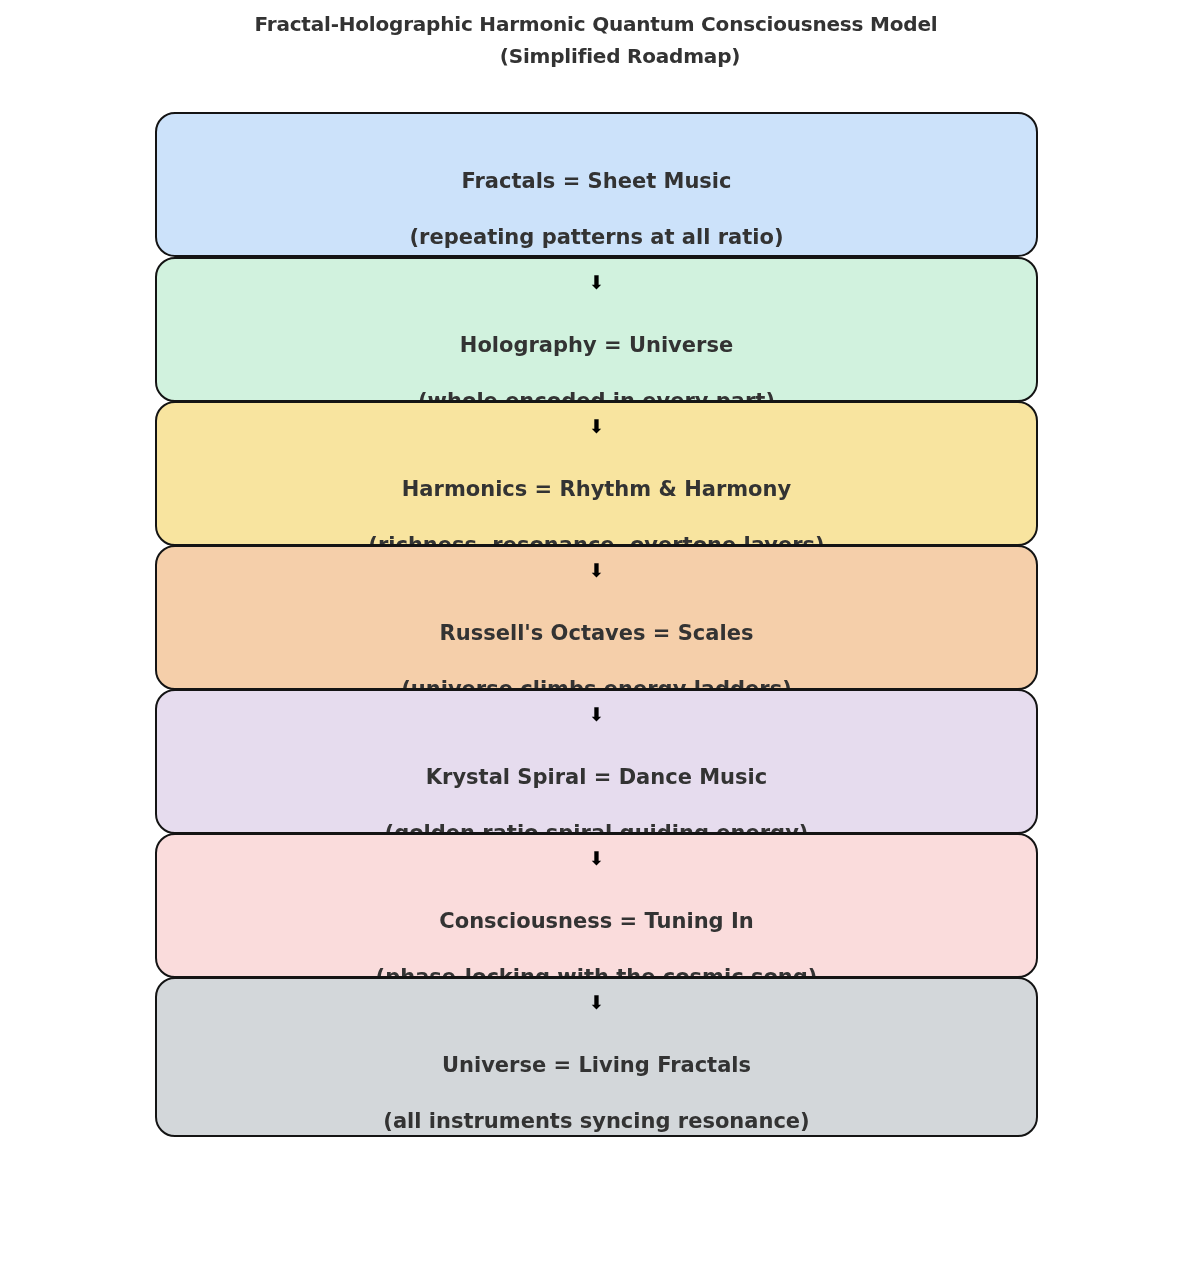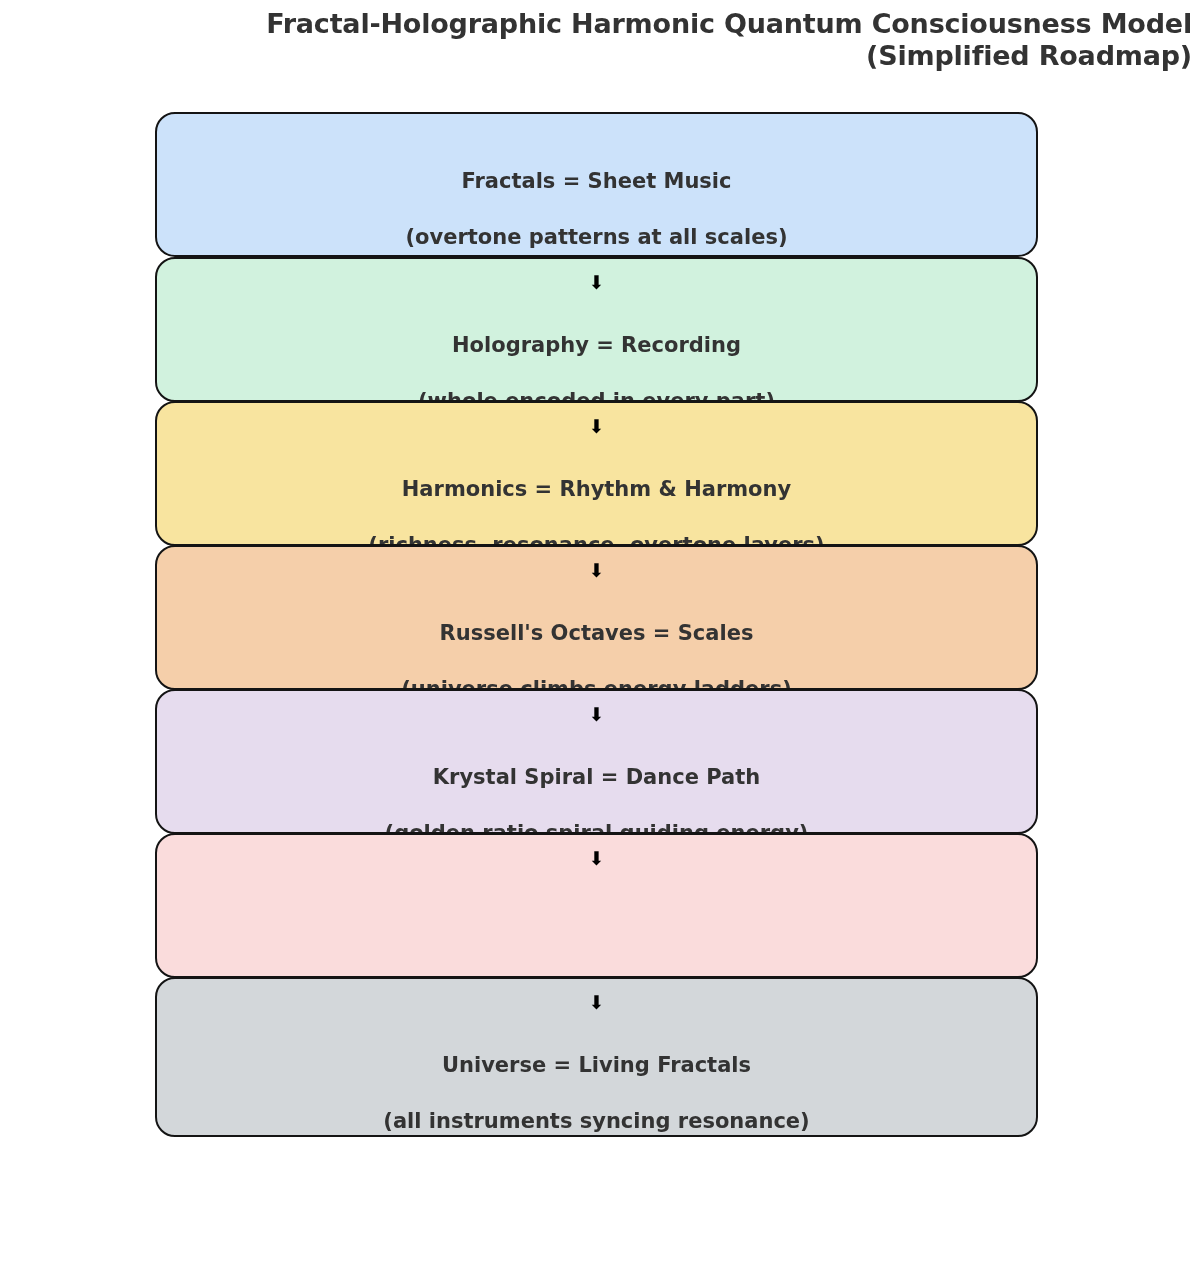--- a/index.html
+++ b/index.html
@@ -21,24 +21,24 @@
     width: 1192px;
     height: 1281px;
   }
 
   
   .title-block {
     position: absolute;
     left: 0;
     top: 8px;
     width: 1192px;
-    text-align: right;
+    text-align: center;
     color: #333333;
     font-weight: bold;
-    font-size: 27px;
+    font-size: 20px;
     line-height: 32px;
     letter-spacing: -0.2px;
   }
   .title-line-1 { display: block; }
   .title-line-2 { display: block; padding-left: 48px; }
 
   
   .stage-stack {
     position: absolute;
     left: 155px;
@@ -108,28 +108,28 @@
     <span class="title-line-1">Fractal-Holographic Harmonic Quantum Consciousness Model</span>
     <span class="title-line-2">(Simplified Roadmap)</span>
   </div>
 
   <div class="stage-stack">
 
     <div class="stage stage-first" style="top:0px; background:#cce2fa; z-index:1;">
       <span class="stage-arrow is-hidden"></span>
       <div class="stage-text">
         <span class="stage-headline">Fractals = Sheet Music</span>
-        <span class="stage-subtext">(overtone patterns at all scales)</span>
+        <span class="stage-subtext">(repeating patterns at all ratio)</span>
       </div>
     </div>
 
     <div class="stage" style="top:145px; background:#d1f2de; z-index:2;">
       <span class="stage-arrow">⬇</span>
       <div class="stage-text">
-        <span class="stage-headline">Holography = Recording</span>
+        <span class="stage-headline">Holography = Universe</span>
         <span class="stage-subtext">(whole encoded in every part)</span>
       </div>
     </div>
 
     <div class="stage" style="top:289px; background:#f8e49f; z-index:3;">
       <span class="stage-arrow">⬇</span>
       <div class="stage-text">
         <span class="stage-headline">Harmonics = Rhythm &amp; Harmony</span>
         <span class="stage-subtext">(richness, resonance, overtone layers)</span>
       </div>
@@ -139,27 +139,31 @@
       <span class="stage-arrow">⬇</span>
       <div class="stage-text">
         <span class="stage-headline">Russell's Octaves = Scales</span>
         <span class="stage-subtext">(universe climbs energy ladders)</span>
       </div>
     </div>
 
     <div class="stage" style="top:577px; background:#e6dcee; z-index:5;">
       <span class="stage-arrow">⬇</span>
       <div class="stage-text">
-        <span class="stage-headline">Krystal Spiral = Dance Path</span>
+        <span class="stage-headline">Krystal Spiral = Dance Music</span>
         <span class="stage-subtext">(golden ratio spiral guiding energy)</span>
       </div>
     </div>
 
     <div class="stage" style="top:721px; background:#fadcdc; z-index:6;">
       <span class="stage-arrow">⬇</span>
+      <div class="stage-text">
+        <span class="stage-headline">Consciousness = Tuning In</span>
+        <span class="stage-subtext">(phase-locking with the cosmic song)</span>
+      </div>
     </div>
 
     <div class="stage stage-last" style="top:865px; background:#d3d7da; z-index:7;">
       <span class="stage-arrow">⬇</span>
       <div class="stage-text">
         <span class="stage-headline">Universe = Living Fractals</span>
         <span class="stage-subtext">(all instruments syncing resonance)</span>
       </div>
     </div>
 

